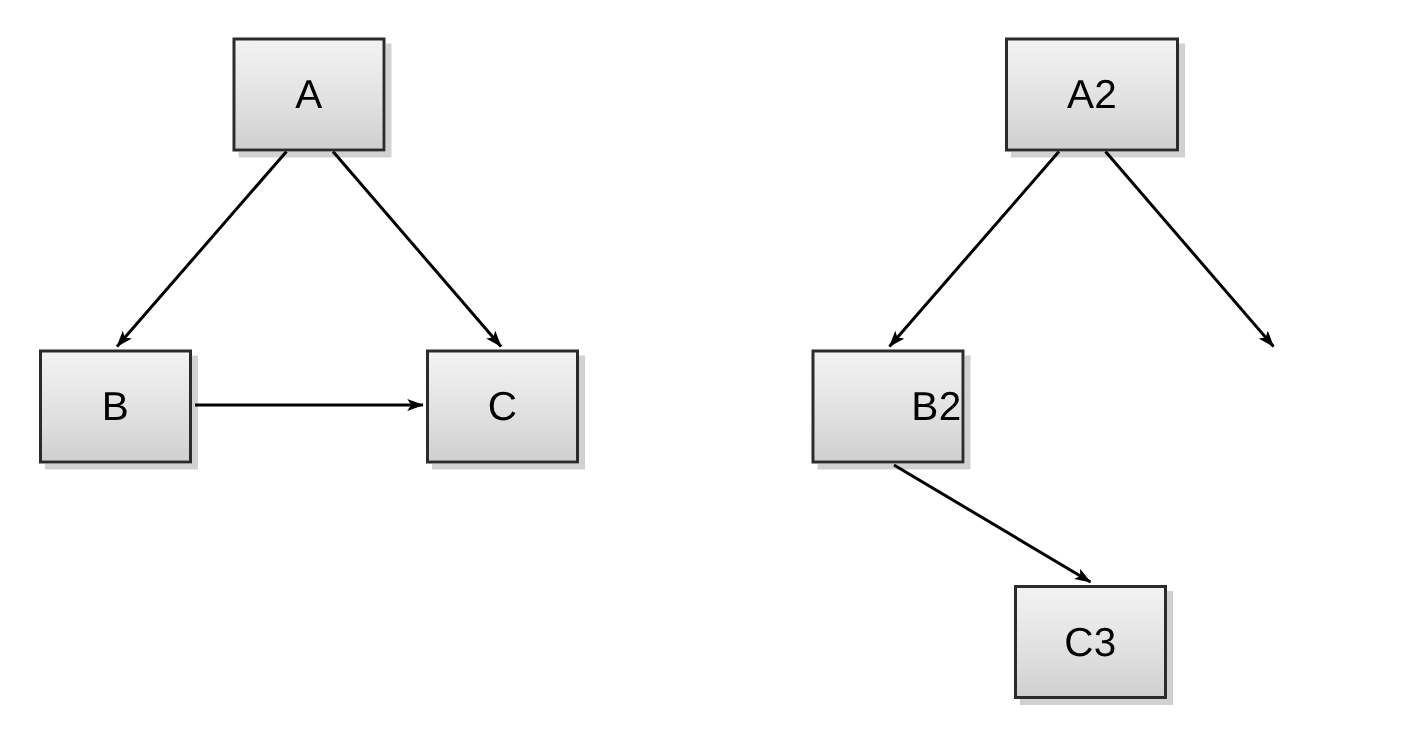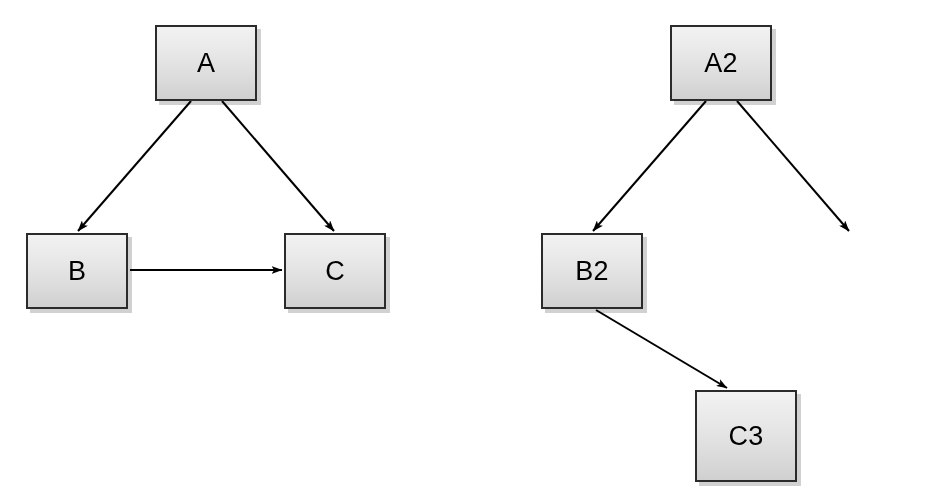--- a/index.html
+++ b/index.html
@@ -71,23 +71,23 @@
   <div class="node" style="left: 155px; top: 25px; width: 102px; height: 76px;">
     <span class="node-label">A</span>
   </div>
   <div class="node" style="left: 26px; top: 233px; width: 102px; height: 76px;">
     <span class="node-label">B</span>
   </div>
   <div class="node" style="left: 284px; top: 233px; width: 102px; height: 76px;">
     <span class="node-label">C</span>
   </div>
 
-  <div class="node" style="left: 670px; top: 25px; width: 102px; height: 76px;">
+  <div class="node" style="left: 670px; top: 25px; width: 116px; height: 76px;">
     <span class="node-label">A2</span>
   </div>
-  <div class="node" style="left: 541px; top: 233px; width: 102px; height: 76px;">
+  <div class="node" style="left: 541px; top: 233px; width: 102px; height: 76px; justify-content: flex-end;">
     <span class="node-label">B2</span>
   </div>
-  <div class="node" style="left: 695px; top: 390px; width: 102px; height: 92px; text-align: center;">
+  <div class="node" style="left: 676px; top: 390px; width: 102px; height: 76px; text-align: center;">
     <span class="node-label">C3</span>
   </div>
 
 </div>
 
 </body></html>

